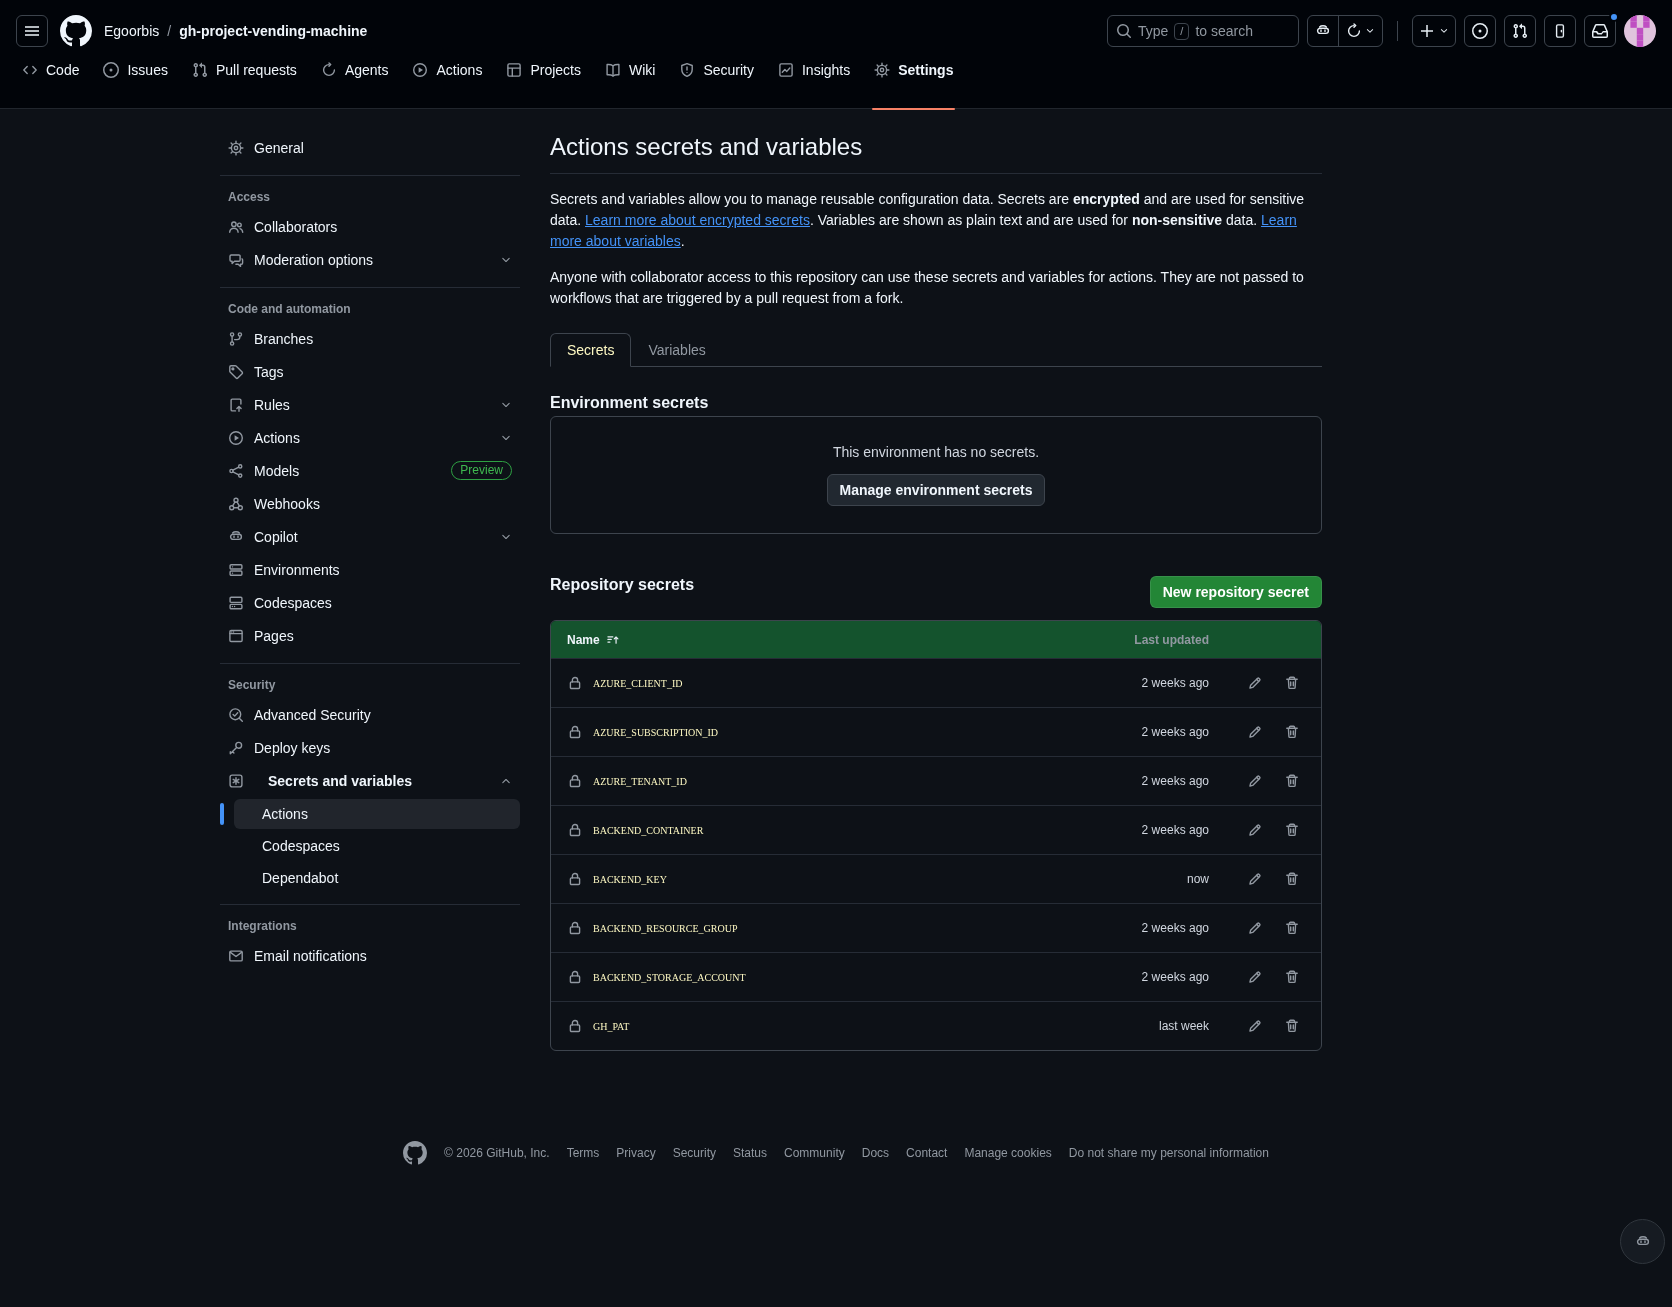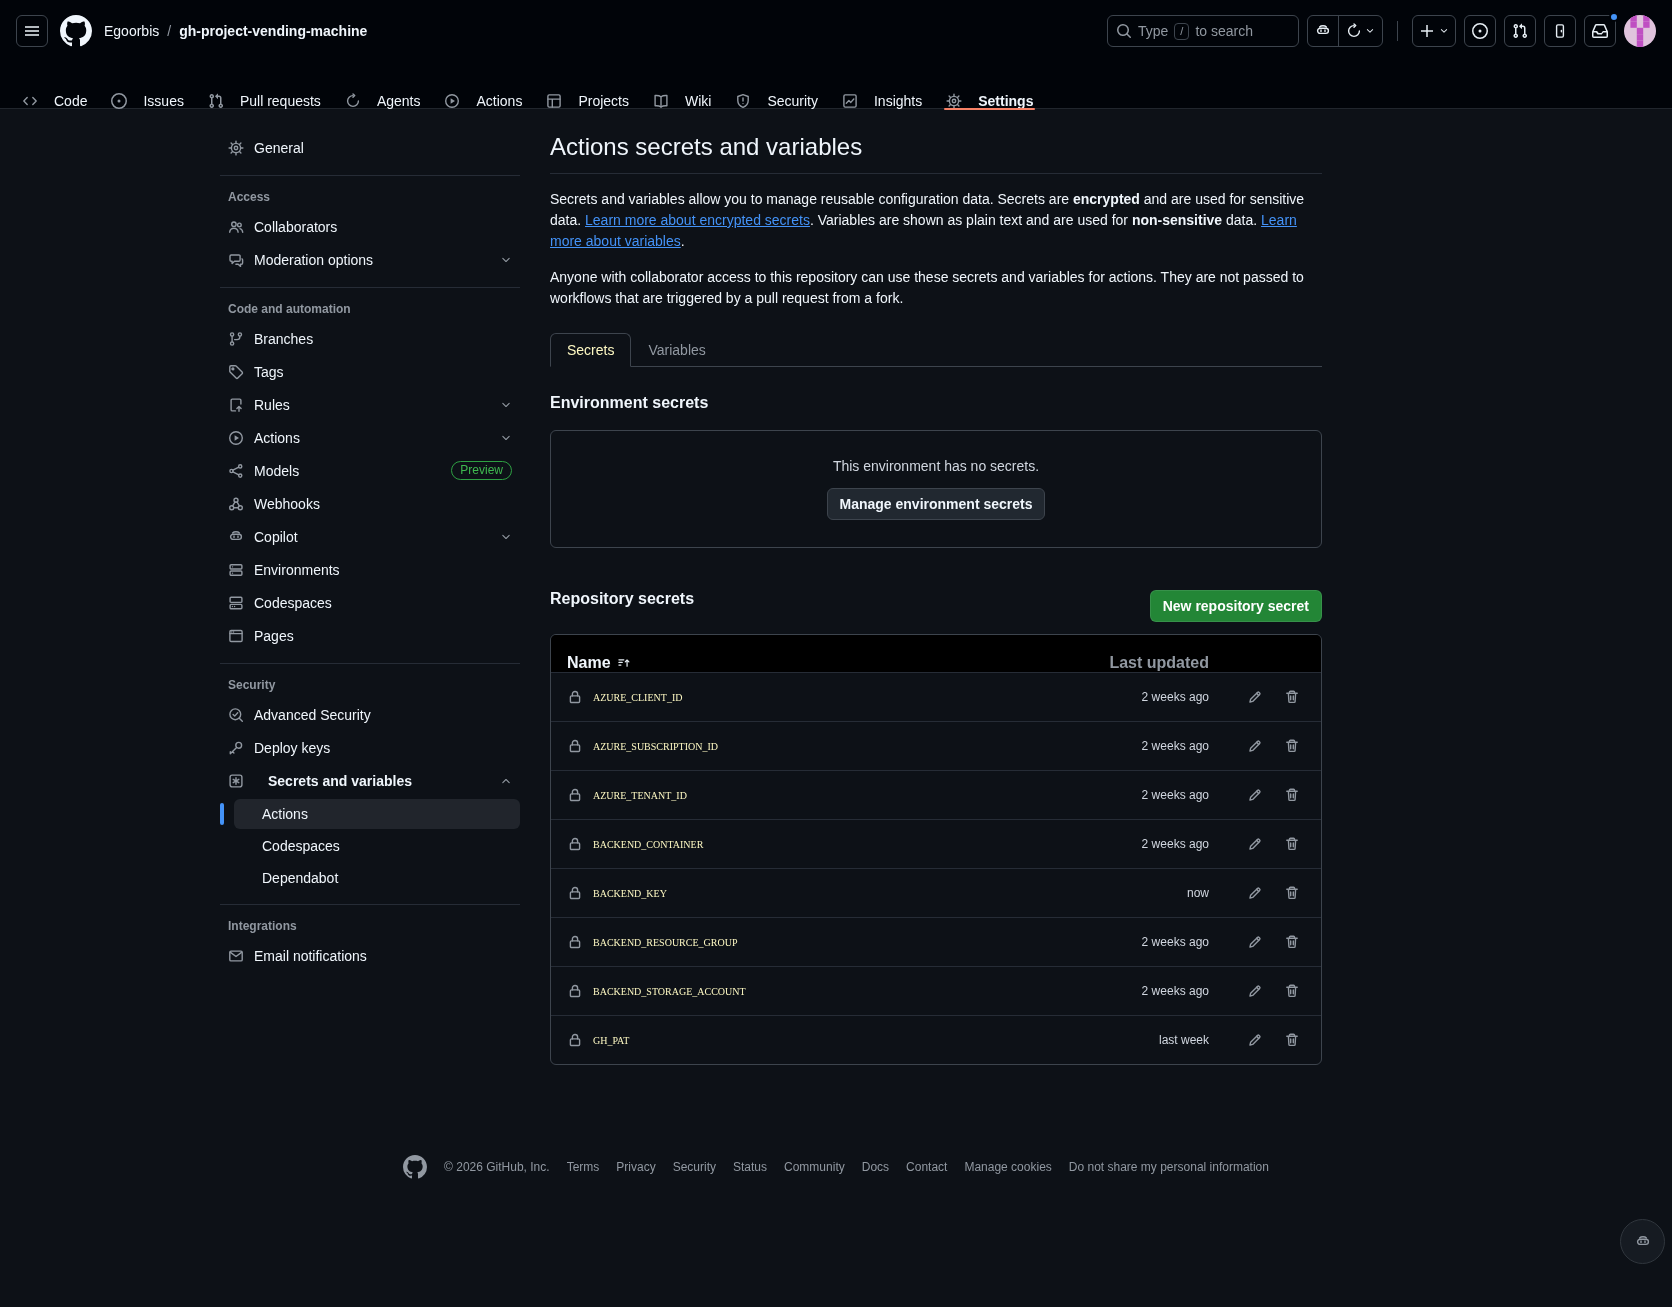--- a/index.html
+++ b/index.html
@@ -35,21 +35,21 @@
   .icon-btn { position:relative; height:32px; min-width:32px; padding:0 6px; border:1px solid #3d444d;
               border-radius:6px; background:transparent; display:flex; align-items:center; justify-content:center;
               gap:4px; color:#e6edf3; cursor:pointer; }
   .notif-dot { position:absolute; top:-4px; right:-4px; width:10px; height:10px; border-radius:50%;
                background:#4493f8; border:2px solid #010409; }
   .avatar { width:32px; height:32px; border-radius:50%; overflow:hidden; cursor:pointer; }
 
   
   .repo-nav { display:flex; align-items:center; gap:4px; padding:0 12px; height:47px; background:#010409;
               border-bottom:1px solid #21262d; }
-  .nav-tab { position:relative; display:flex; align-items:flex-end; gap:16px; padding:0 10px; height:47px;
+  .nav-tab { position:relative; display:flex; align-items:flex-start; gap:8px; padding:0 10px; height:47px;
              font-size:14px; color:#f0f6fc; cursor:pointer; }
   .nav-tab .oi { color:#9198a1; }
   .nav-tab.active { font-weight:700; }
   .nav-tab.active::after { content:""; position:absolute; left:8px; right:8px; bottom:-1px; height:2px;
                            border-radius:3px; background:#f78166; }
 
   
   .layout { display:flex; align-items:flex-start; padding:22px 0 0 220px; }
   .sidebar { width:300px; flex:none; }
   .side-item { display:flex; align-items:center; gap:10px; height:33px; padding:0 8px; border-radius:6px;
@@ -74,31 +74,31 @@
                 border-bottom:1px solid #262c36; }
   .intro, .para2 { margin-top:15px; font-size:14px; line-height:1.5; color:#f0f6fc; }
   .intro a { color:#4493f8; text-decoration:underline; cursor:pointer; }
   .tabnav { margin-top:24px; border-bottom:1px solid #3d444d; display:flex; }
   .tab { padding:8px 16px; font-size:14px; margin-bottom:-1px; border:1px solid transparent;
          border-radius:6px 6px 0 0; cursor:pointer; }
   .tab.active { color:#fef9c3; background:#0d1117; border-color:#3d444d #3d444d #0d1117; }
   .tab.inactive { color:#9198a1; }
   .h2 { font-size:16px; font-weight:700; color:#f0f6fc; }
   .env-heading { margin-top:27px; }
-  .env-box { margin-top:18px; border:1px solid #3d444d; border-radius:6px; height:118px; display:flex;
+  .env-box { margin-top:4px; border:1px solid #3d444d; border-radius:6px; height:118px; display:flex;
              flex-direction:column; align-items:center; justify-content:center; gap:14px; }
   .env-empty { font-size:14px; color:#d1d7e0; }
   .btn { height:32px; padding:0 12px; border-radius:6px; font-size:14px; font-weight:700;
          display:inline-flex; align-items:center; cursor:pointer; }
   .btn-default { background:#212830; border:1px solid #3d444d; color:#f0f6fc; }
   .btn-primary { background:#238636; border:1px solid rgba(240,246,252,.1); color:#ffffff; }
   .repo-header { margin-top:42px; display:flex; align-items:flex-start; justify-content:space-between; }
   .table { margin-top:12px; border:1px solid #3d444d; border-radius:6px; overflow:hidden; }
-  .thead { display:flex; align-items:flex-end; height:37px; padding:0 16px; background:#000000;
-           font-size:16px; font-weight:700; color:#f0f6fc; }
+  .thead { display:flex; align-items:center; height:37px; padding:0 16px; background:#14532d;
+           font-size:12px; font-weight:700; color:#f0f6fc; }
   .th-name { display:flex; align-items:center; gap:6px; flex:1; }
   .th-name .oi { color:#e6edf3; }
   .th-updated { width:120px; text-align:right; color:#9198a1; }
   .th-actions { width:96px; }
   .trow { display:flex; align-items:center; height:49px; padding:0 16px; border-top:1px solid #262c36; }
   .cell-name { flex:1; display:flex; align-items:center; gap:10px; color:#9198a1; }
   .secret-name { font-family:Liberation Serif, serif; font-size:10px; color:#fef9c3; }
   .cell-updated { width:120px; text-align:right; font-size:12px; color:#d1d7e0; }
   .cell-actions { width:96px; display:flex; justify-content:flex-end; gap:21px; padding-right:5px; color:#9198a1; }
   .cell-actions .oi { cursor:pointer; }

